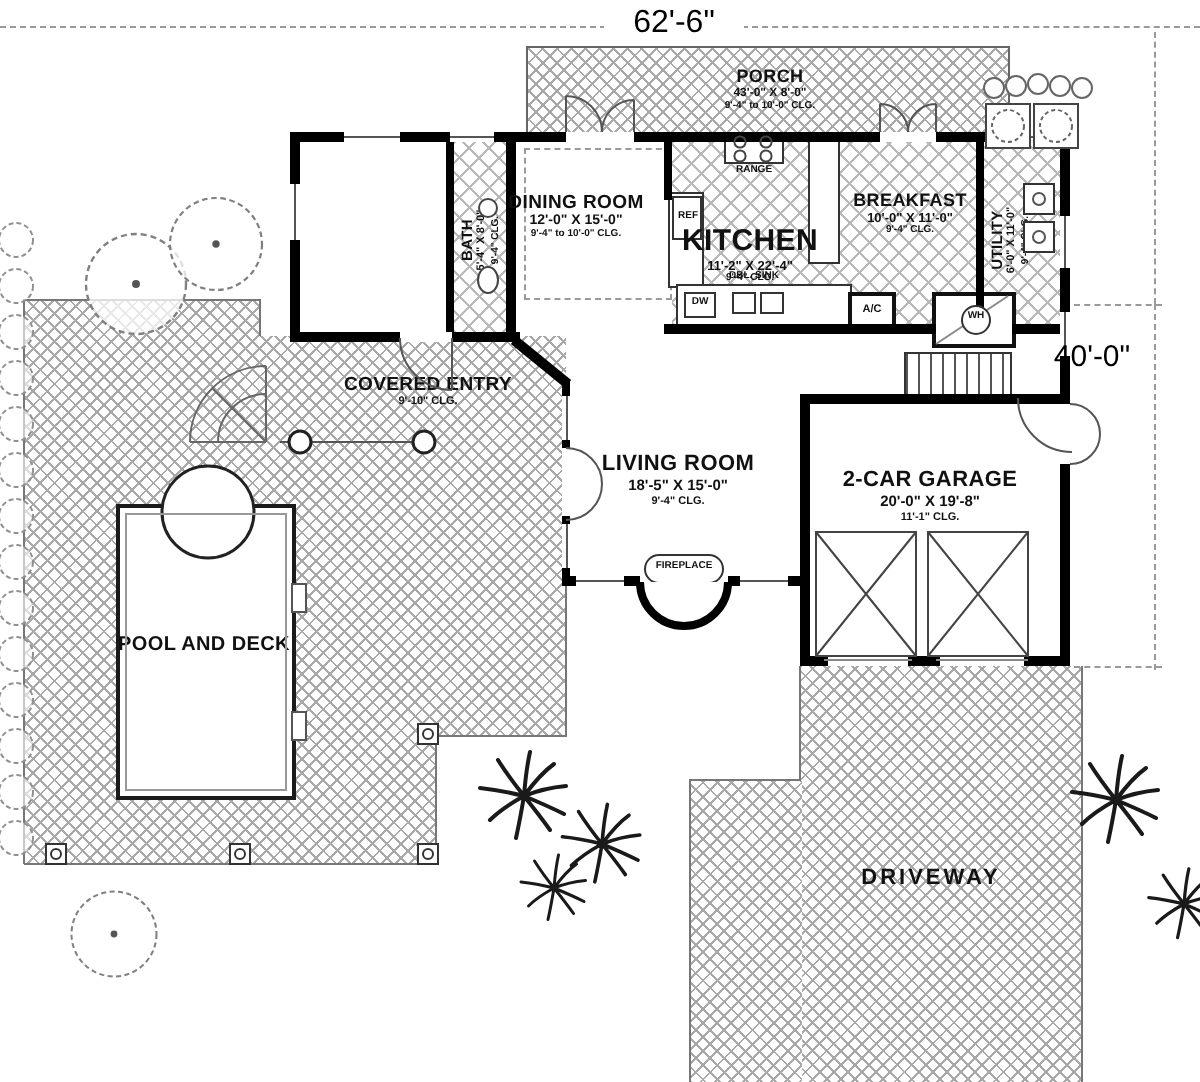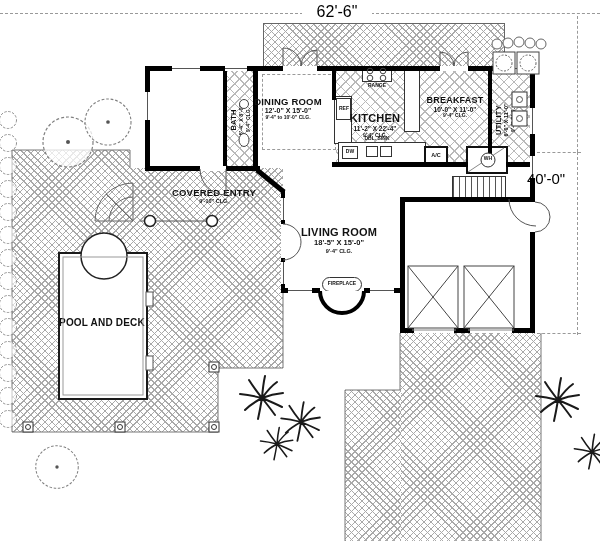--- a/index.html
+++ b/index.html
@@ -102,36 +102,41 @@
   <div class="box" style="left:342px;top:146px;width:16px;height:13px;"></div>
   <div class="box" style="left:366px;top:146px;width:12px;height:11px;"></div>
   <div class="box" style="left:380px;top:146px;width:12px;height:11px;"></div>
   <div class="box" style="left:424px;top:146px;width:24px;height:20px;border:2px solid #111;"></div>
   <div class="box" style="left:466px;top:146px;width:42px;height:28px;border:2px solid #111;"></div>
   <div class="stairs" style="left:452px;top:176px;width:54px;height:22px;"></div>
   <div class="box" style="left:322px;top:277px;width:40px;height:15px;border-radius:8px;z-index:6;"></div>
 
   <div class="pool" style="left:58px;top:252px;width:90px;height:148px;"></div>
 
+  <div class="lbl" style="left:325px;top:33px;width:120px;">
+    <div class="rn" style="font-size:9px;">PORCH</div>
+    <div class="rs" style="font-size:6px;">43'-0" X 8'-0"</div>
+    <div class="rc" style="font-size:5px;">9'-4" to 10'-0" CLG.</div>
+  </div>
 
 
   <div class="vlabel" style="left:204px;top:84px;width:72px;height:72px;">
     <div class="rn" style="font-size:7.5px;">BATH</div>
     <div class="rs" style="font-size:5.5px;">5'-4" X 8'-0"</div>
     <div class="rc" style="font-size:5px;">9'-4" CLG.</div>
   </div>
 
   <div class="lbl" style="left:242px;top:96px;width:92px;">
     <div class="rn" style="font-size:9.5px;">DINING ROOM</div>
     <div class="rs" style="font-size:7px;">12'-0" X 15'-0"</div>
     <div class="rc" style="font-size:5px;">9'-4" to 10'-0" CLG.</div>
   </div>
 
   <div class="lbl" style="left:337px;top:112px;width:76px;">
-    <div class="rn" style="font-size:11px;">KITCHEN</div>
+    <div class="rn" style="font-size:15px;">KITCHEN</div>
     <div class="rs" style="font-size:6.5px;">11'-2" X 22'-4"</div>
     <div class="rc" style="font-size:5px;">9'-4" CLG.</div>
   </div>
 
   <div class="lbl" style="left:417px;top:95px;width:76px;">
     <div class="rn" style="font-size:9px;">BREAKFAST</div>
     <div class="rs" style="font-size:6.5px;">10'-0" X 11'-0"</div>
     <div class="rc" style="font-size:5px;">9'-4" CLG.</div>
   </div>
 
@@ -145,25 +150,33 @@
     <div class="rn" style="font-size:9.5px;">COVERED ENTRY</div>
     <div class="rc" style="font-size:5.5px;">9'-10" CLG.</div>
   </div>
 
   <div class="lbl" style="left:289px;top:226px;width:100px;">
     <div class="rn" style="font-size:11px;">LIVING ROOM</div>
     <div class="rs" style="font-size:7.5px;">18'-5" X 15'-0"</div>
     <div class="rc" style="font-size:5.5px;">9'-4" CLG.</div>
   </div>
 
+  <div class="lbl" style="left:410px;top:234px;width:110px;">
+    <div class="rn" style="font-size:11px;">2-CAR GARAGE</div>
+    <div class="rs" style="font-size:7.5px;">20'-0" X 19'-8"</div>
+    <div class="rc" style="font-size:5.5px;">11'-1" CLG.</div>
+  </div>
 
   <div class="lbl" style="left:52px;top:317px;width:100px;">
     <div class="rn" style="font-size:10px;">POOL AND DECK</div>
   </div>
 
+  <div class="lbl" style="left:408px;top:433px;width:115px;">
+    <div class="rn" style="font-size:11px;letter-spacing:1.5px;">DRIVEWAY</div>
+  </div>
 
   <div class="lbl" style="left:322px;top:281px;width:40px;font-size:5px;font-weight:700;z-index:7;">FIREPLACE</div>
   <div class="lbl" style="left:360px;top:83px;width:34px;font-size:5px;font-weight:700;">RANGE</div>
   <div class="lbl" style="left:334px;top:106px;width:20px;font-size:5px;font-weight:700;">REF</div>
   <div class="lbl" style="left:354px;top:136px;width:46px;font-size:5px;font-weight:700;">DBL. SINK</div>
   <div class="lbl" style="left:342px;top:149px;width:16px;font-size:5px;font-weight:700;">DW</div>
   <div class="lbl" style="left:480px;top:156px;width:16px;font-size:5px;font-weight:700;z-index:8;">WH</div>
   <div class="lbl" style="left:424px;top:152px;width:24px;font-size:5.5px;font-weight:700;">A/C</div>
 
   <svg class="deco" width="600" height="541" viewBox="0 0 600 541">

